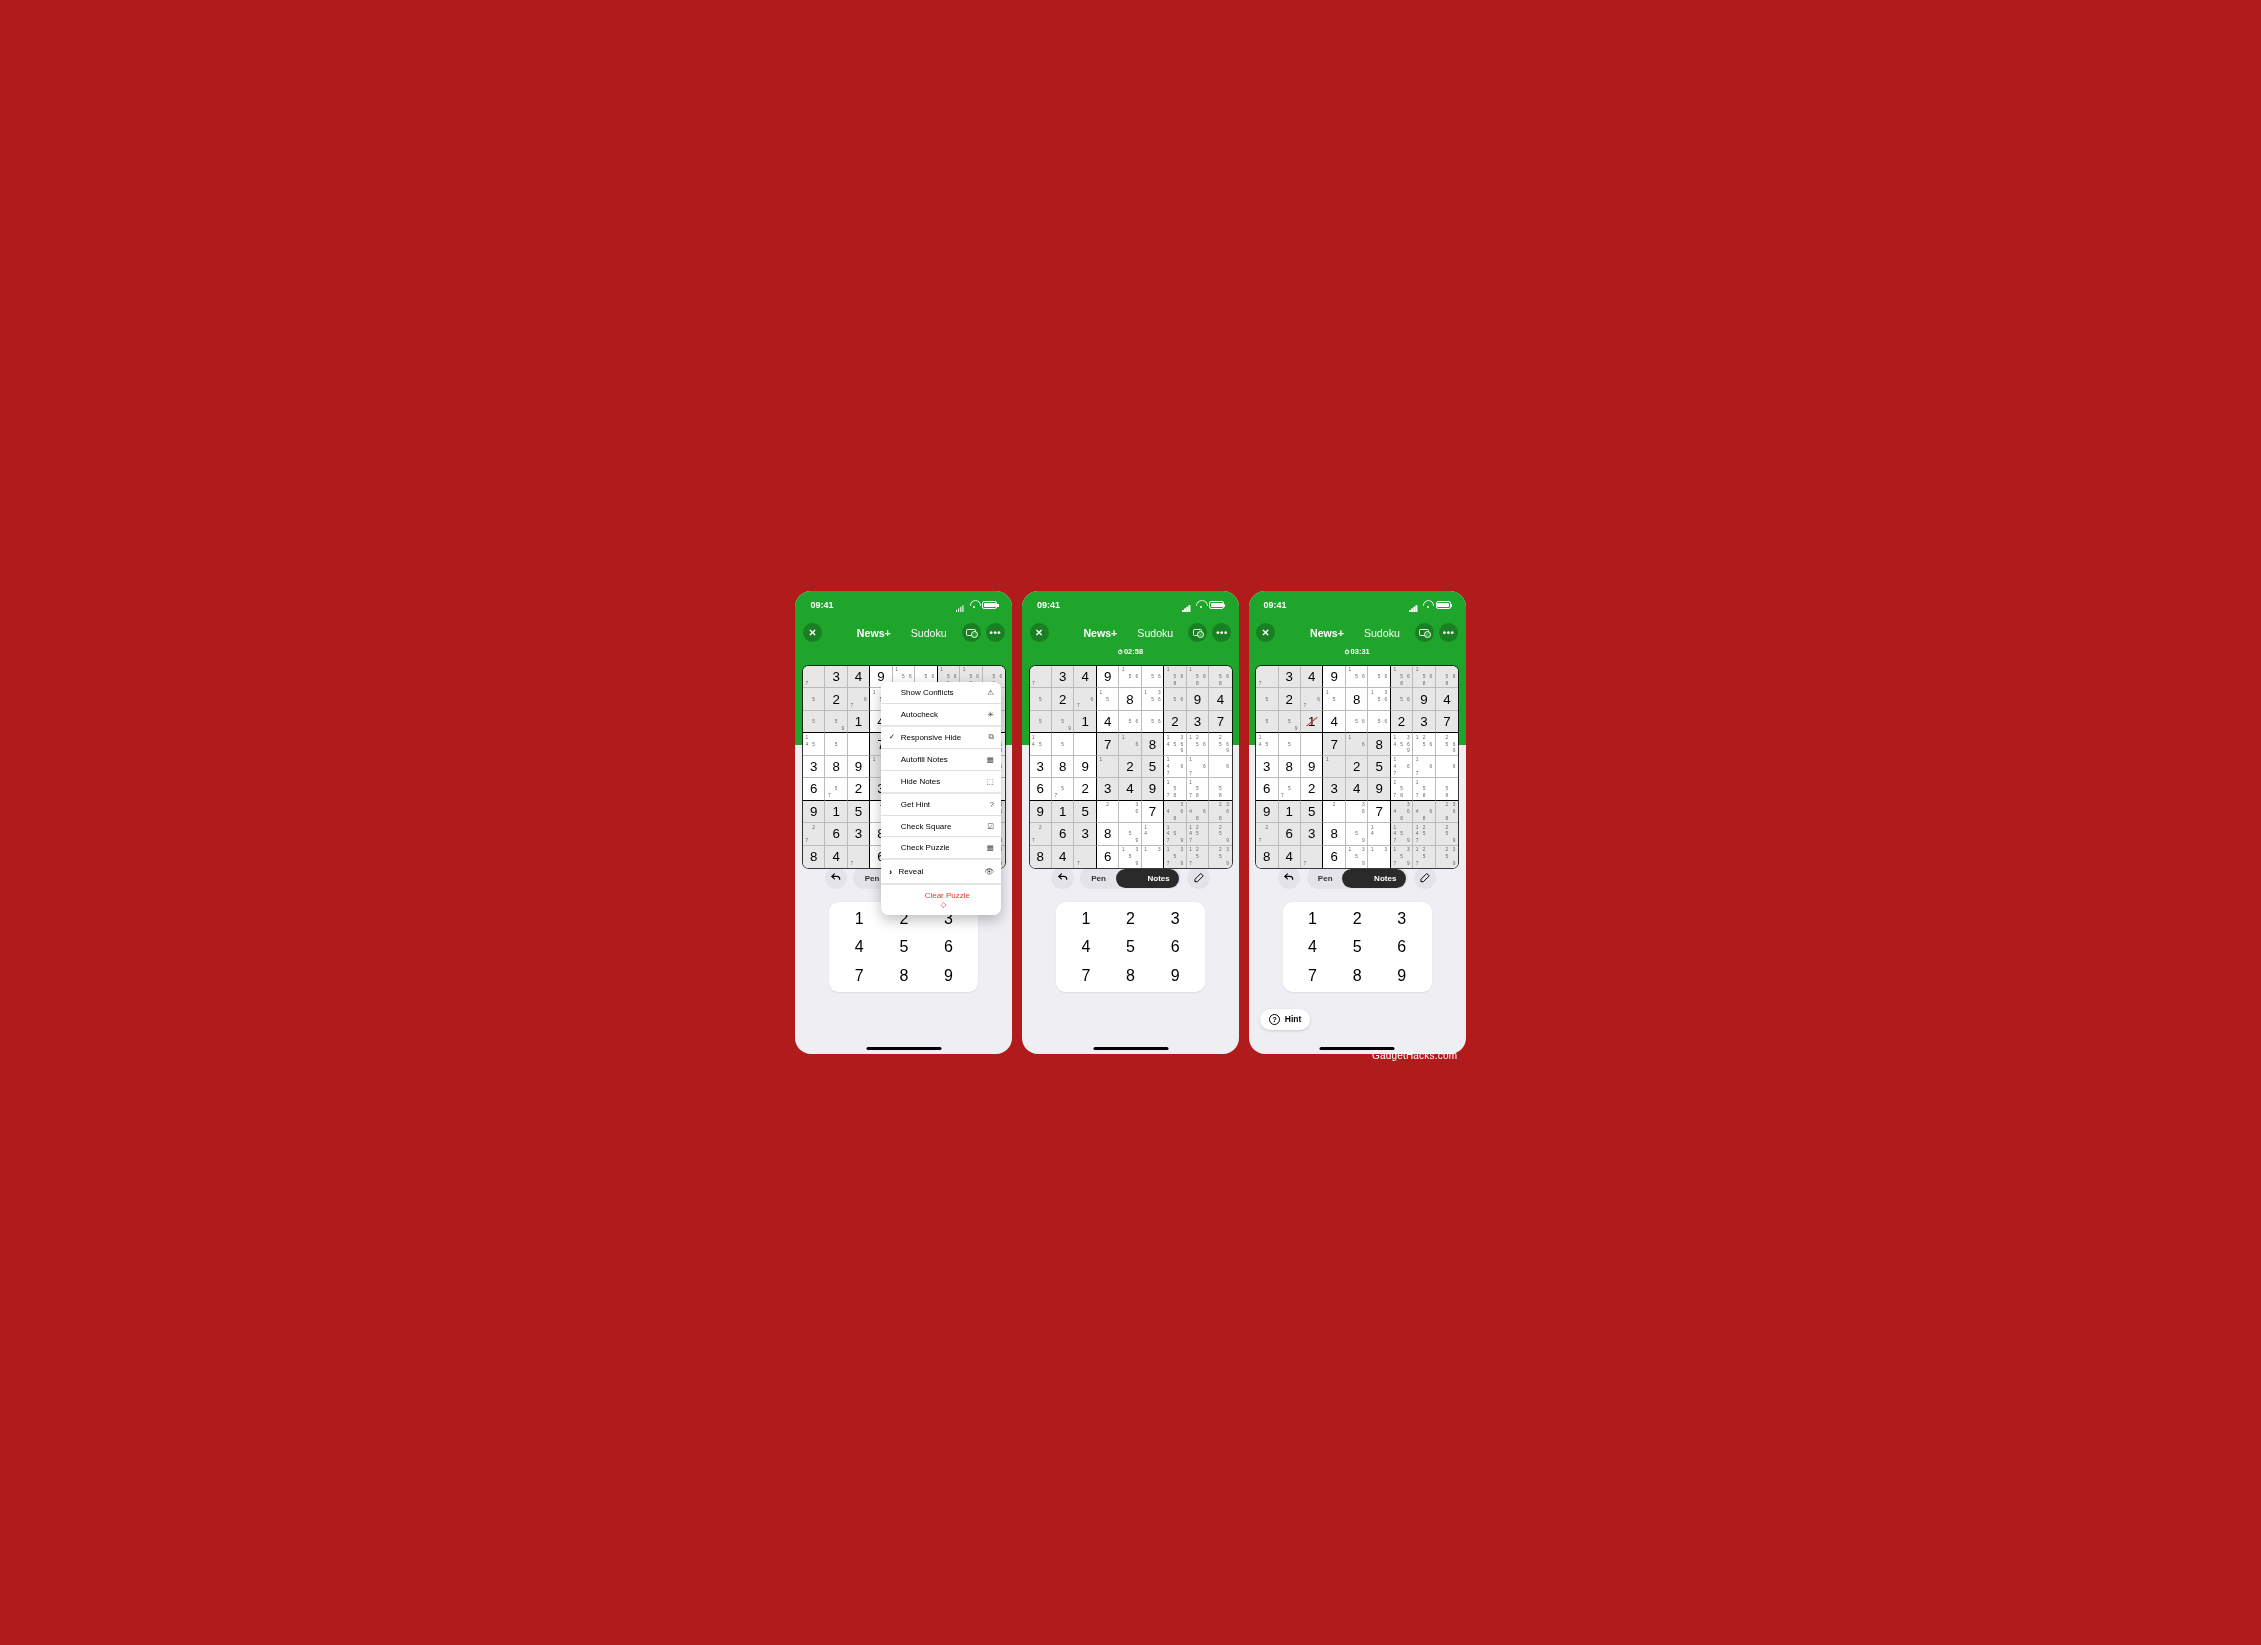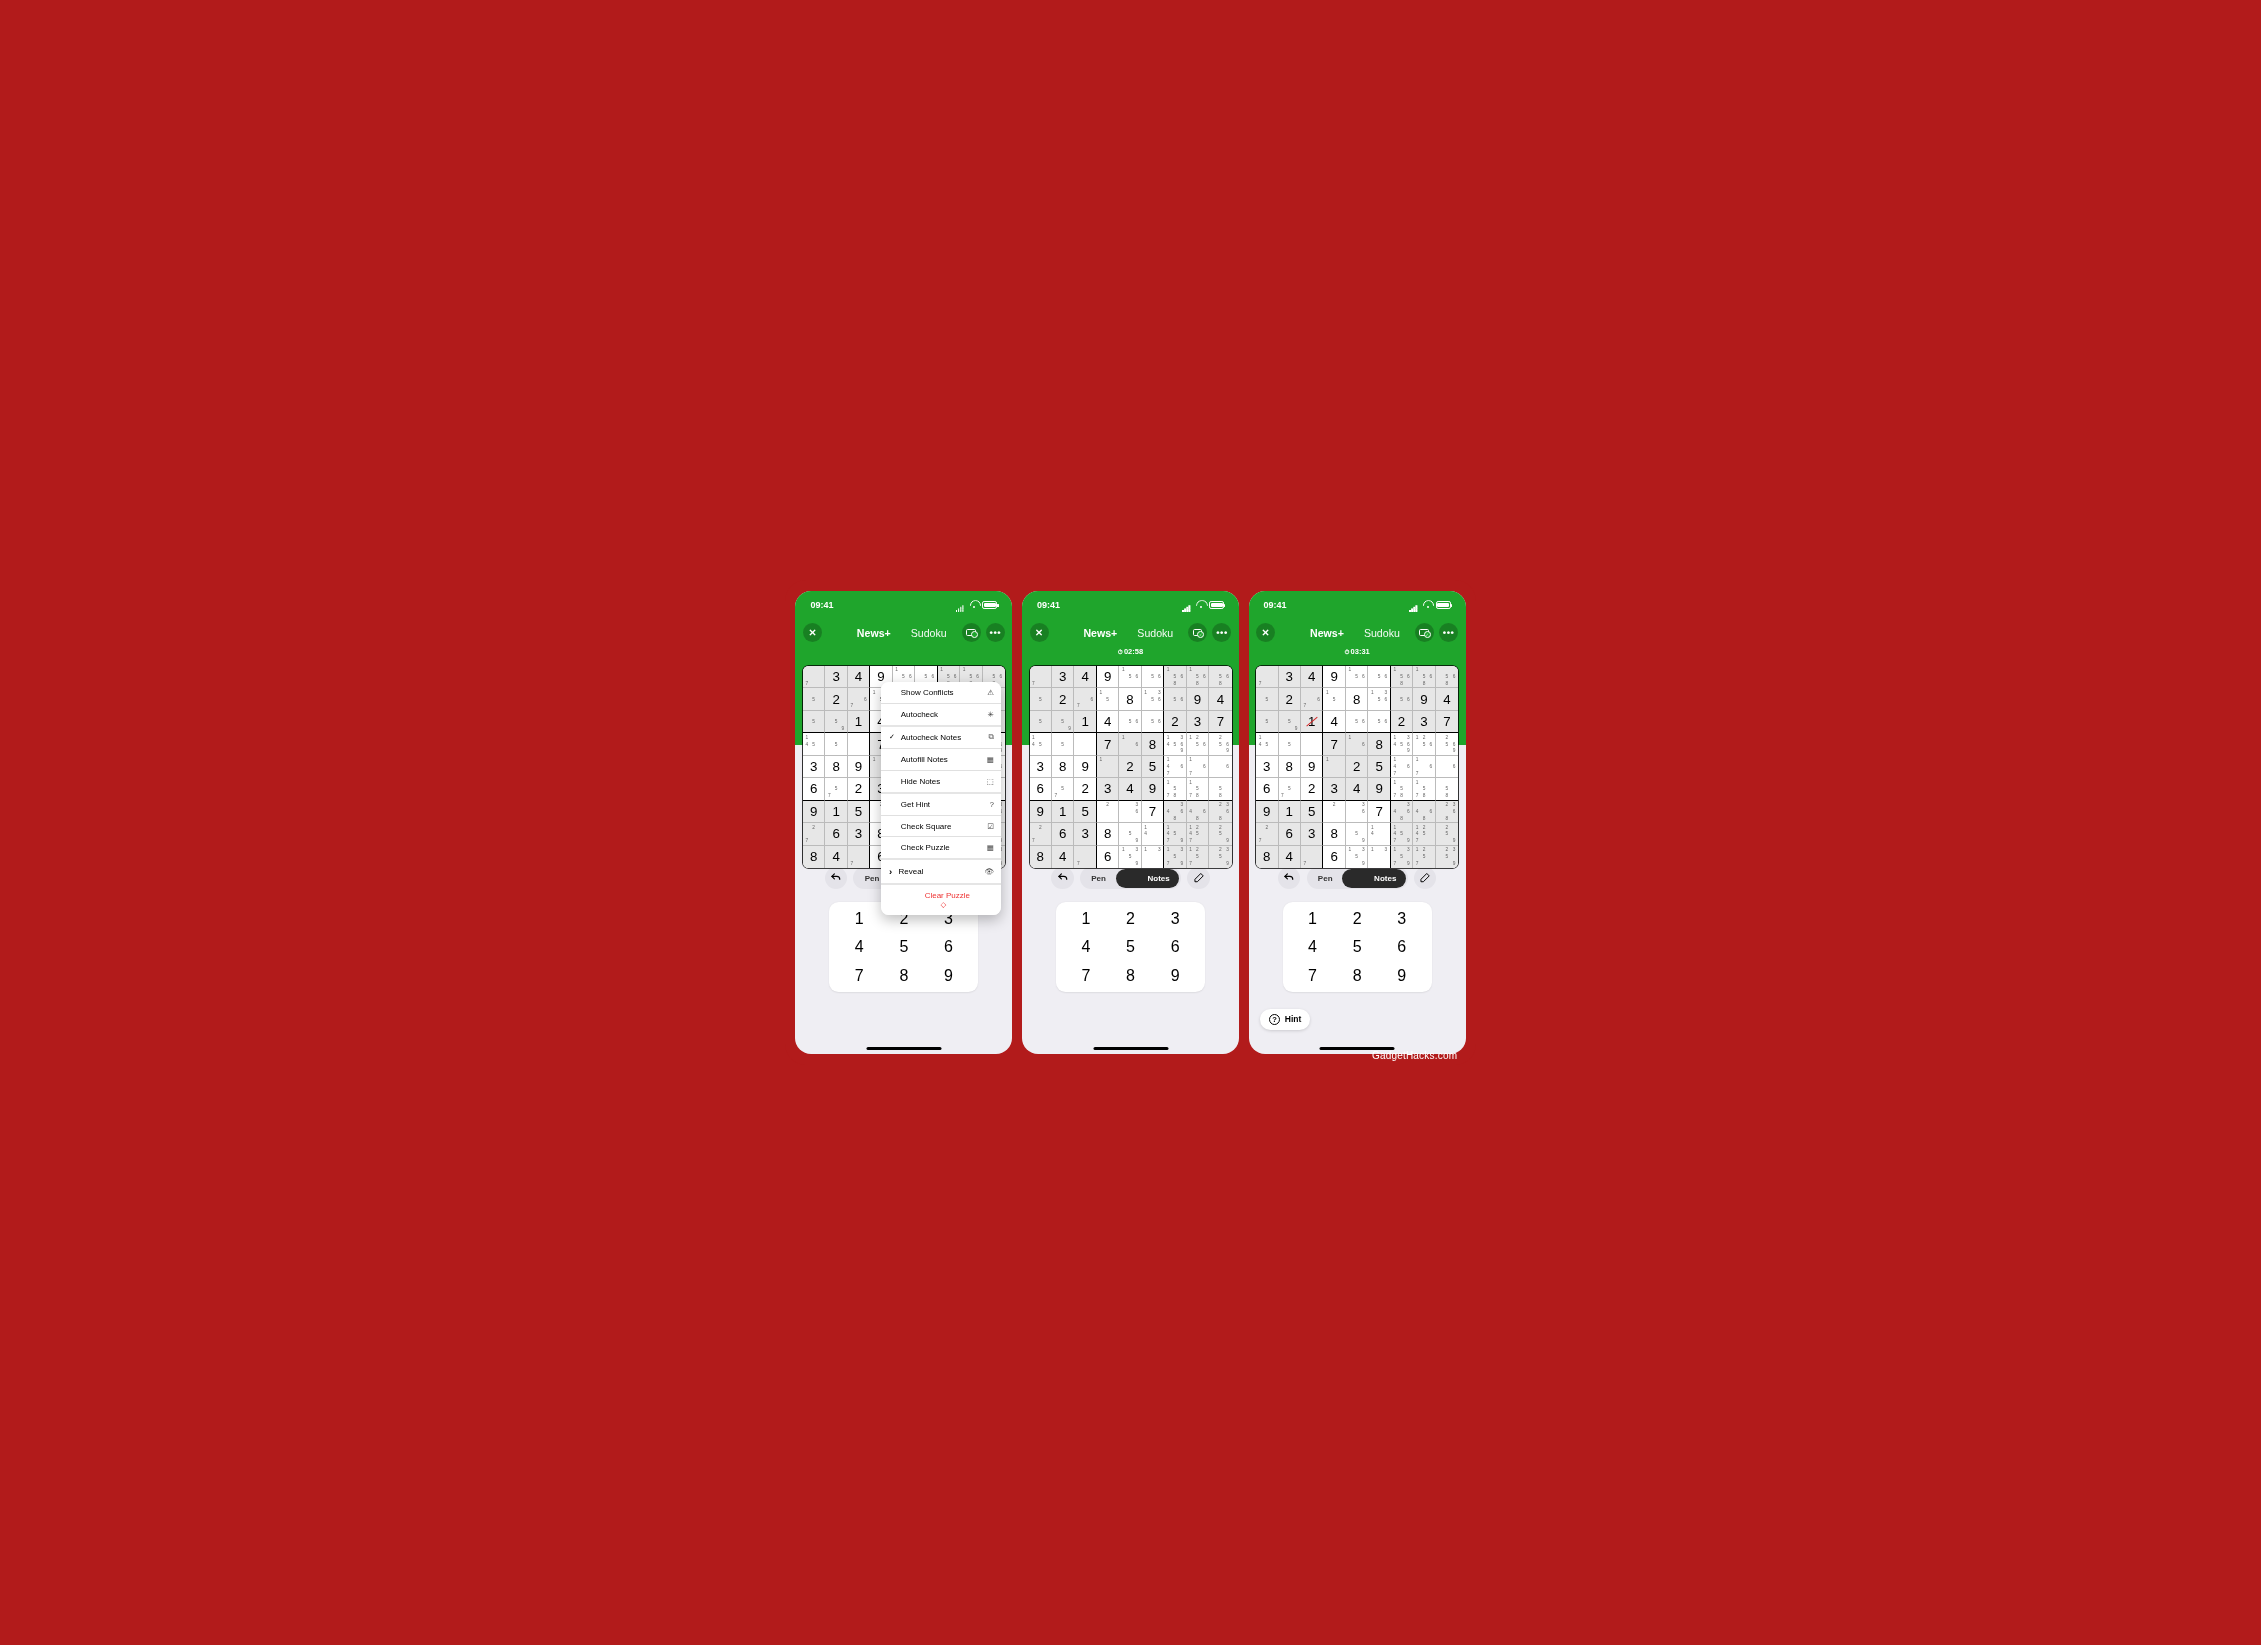--- a/index.html
+++ b/index.html
@@ -926,21 +926,21 @@
       <div class="menu-item sep">
         <span class="mi-left">
             <span class="mi-check"></span>
             <span>Autocheck</span>
           </span>
         <span class="mi-icon">✳︎</span>
       </div>
       <div class="menu-item">
         <span class="mi-left">
             <span class="mi-check">✓</span>
-            <span>Autocheck Notes</span>
+            <span>Responsive Hide</span>
           </span>
         <span class="mi-icon">⧉</span>
       </div>
       <div class="menu-item">
         <span class="mi-left">
             <span class="mi-check"></span>
             <span>Autofill Notes</span>
           </span>
         <span class="mi-icon">▦</span>
       </div>

